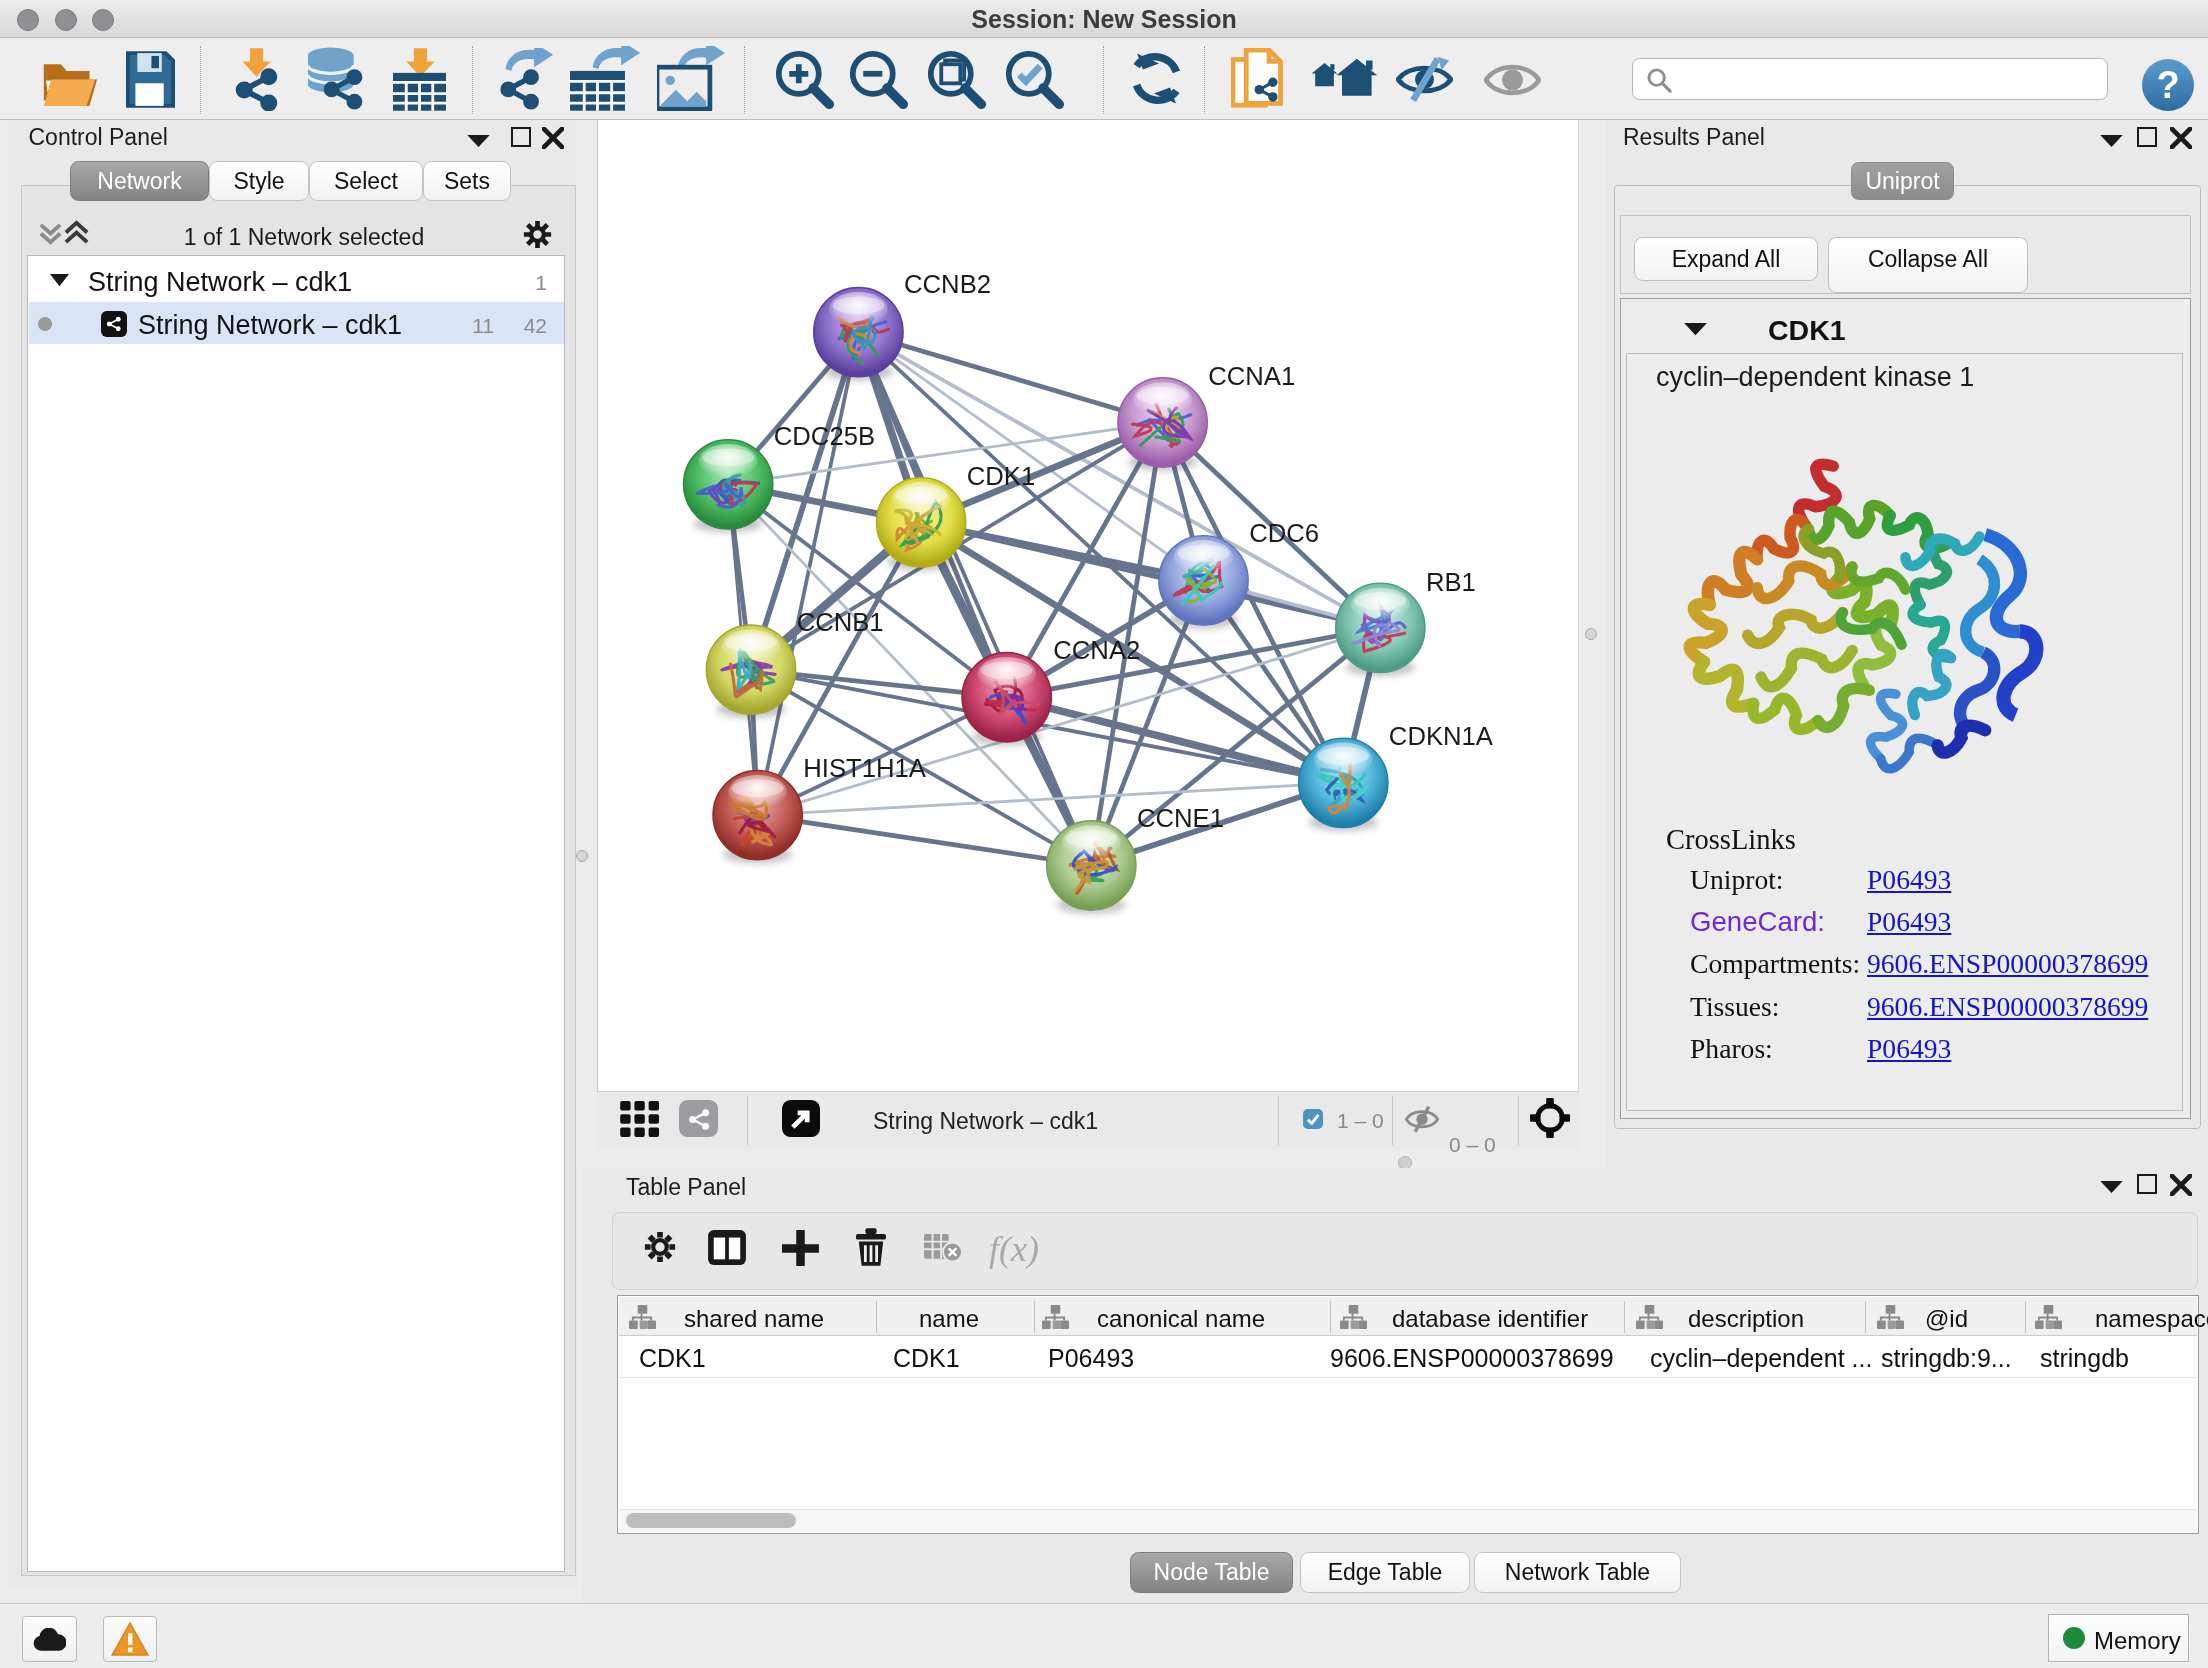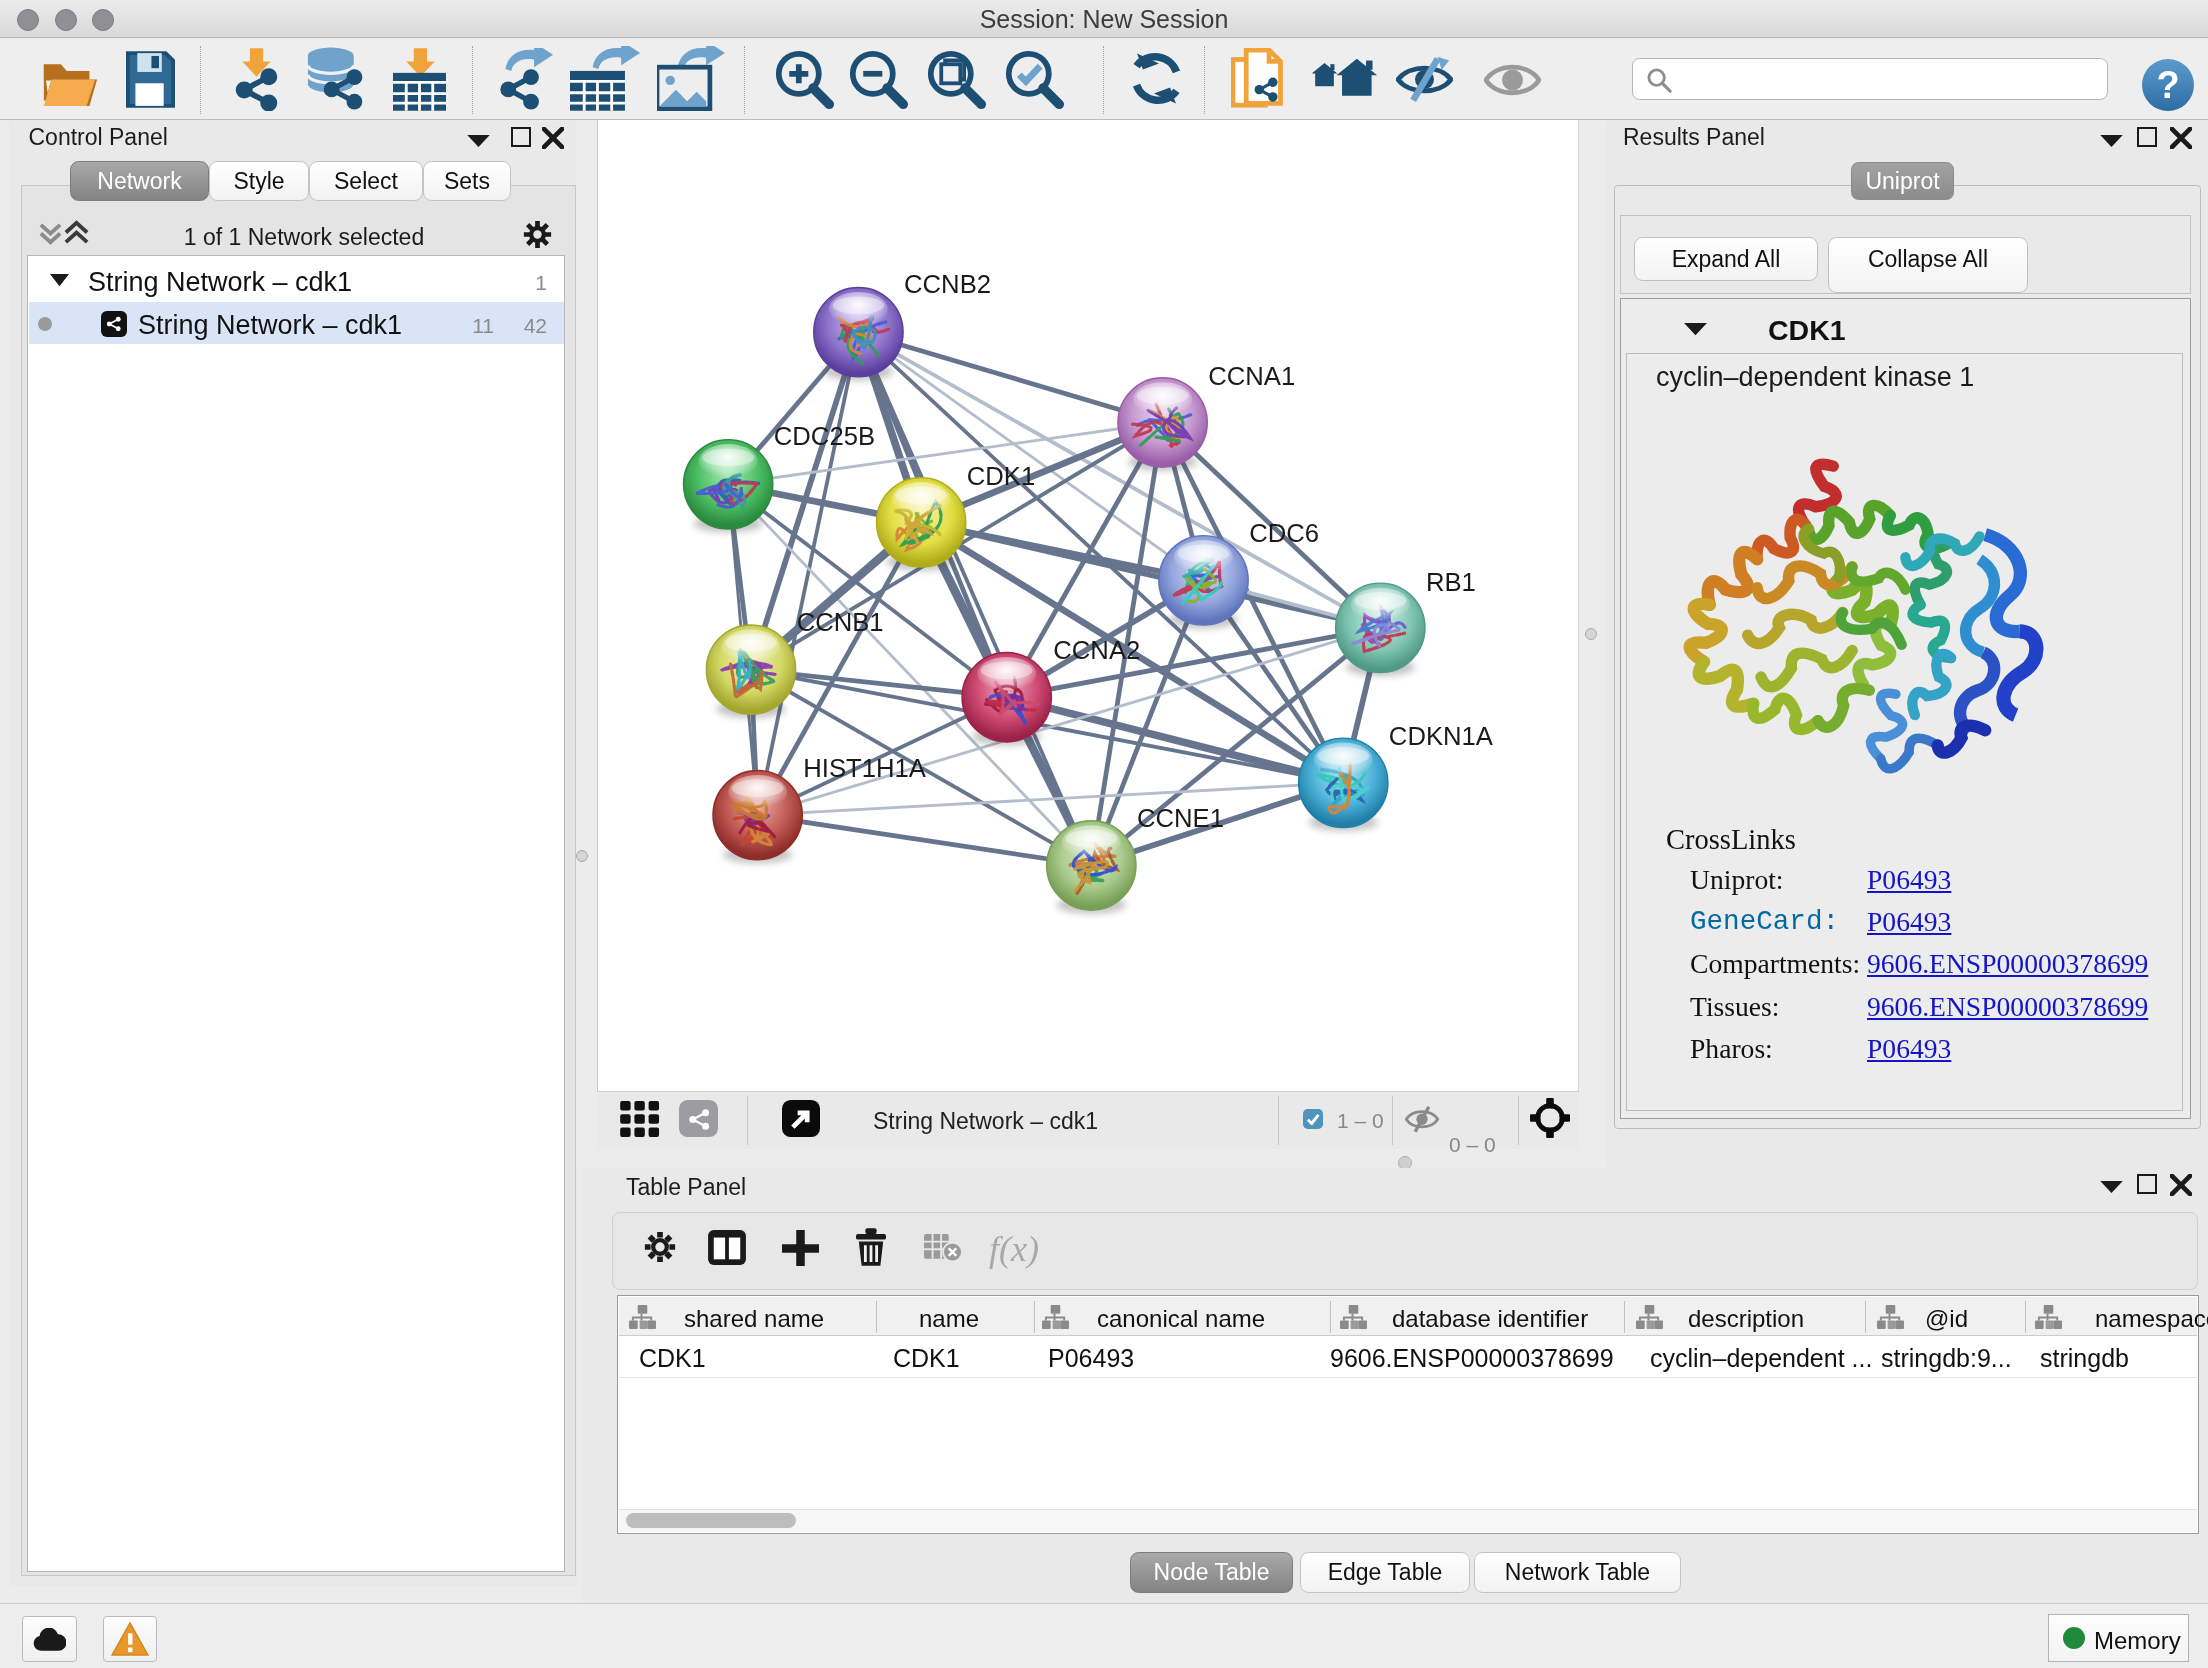--- a/index.html
+++ b/index.html
@@ -8,21 +8,21 @@
 .tab { position:absolute; height:40px; border:1px solid #c3c3c3; background:linear-gradient(#ffffff,#f2f2f2); border-radius:8.6px; font-size:23px; color:#111; text-align:center; }
 .tabsel { background:linear-gradient(#a9a9a9,#838383); color:#fff; border-color:#7d7d7d; }
 .btn { position:absolute; background:linear-gradient(#ffffff,#f3f3f3); border:1.4px solid #bfbfbf; border-radius:8.6px; font-size:23px; color:#111; text-align:center; }
 </style></head>
 <body>
 
 <div class="abs" style="left:0;top:0;width:2208px;height:38px;background:linear-gradient(#ececec,#d8d8d8);border-bottom:1px solid #b8b8b8"></div>
 <div class="abs" style="left:17px;top:8.6px;width:22px;height:22px;border-radius:50%;background:#8f8f94;border:1px solid #7c7c80"></div>
 <div class="abs" style="left:55px;top:8.6px;width:22px;height:22px;border-radius:50%;background:#8f8f94;border:1px solid #7c7c80"></div>
 <div class="abs" style="left:92px;top:8.6px;width:22px;height:22px;border-radius:50%;background:#8f8f94;border:1px solid #7c7c80"></div>
-<div class="abs" style="left:0;top:4.8px;width:2208px;text-align:center;font-size:25px;font-weight:normal;color:#3c3c3c">Session: New Session</div>
+<div class="abs" style="left:0;top:4.8px;width:2208px;text-align:center;font-size:25px;font-weight:bold;color:#3c3c3c">Session: New Session</div>
 
 <div class="abs" style="left:0;top:39px;width:2208px;height:81px;background:#eeeeee;border-bottom:1.9px solid #bdbdbd"></div>
 <svg class="abs" style="left:40px;top:51px" width="59" height="57" viewBox="0 0 62 60">
 <path d="M4 14 h18 l6 7 h24 v10 h-48 z" fill="#b56f1d"></path>
 <path d="M4 14 v38 h6 l-2 6 h44 l8 -28 h-48 l-4 14 z" fill="#b5701d"></path>
 <path d="M12 30 h46 l-9 28 H4 z" fill="#f5ab4e"></path>
 </svg>
 <svg class="abs" style="left:126px;top:51px" width="49" height="57" viewBox="0 0 52 60">
 <path d="M2 2 h40 l8 8 v48 h-48 z" fill="#2e6a94"></path>
 <path d="M2 2 h40 l8 8 v48 h-48 z" fill="none" stroke="#1d4e73" stroke-width="4"></path>
@@ -641,21 +641,21 @@
     <path d="M 150.0 88.0 C 139.2 93.8 145.7 108.5 166.0 114.0 C 176.5 107.1 186.3 119.5 182.0 140.0" fill="none" stroke="#8a9e28" stroke-width="11" stroke-linecap="round"></path>
     <path d="M336 94 C372 104 384 140 362 158 C338 178 346 198 372 196" fill="none" stroke="#2a6ad4" stroke-width="14"></path>
     <path d="M372 196 C394 196 396 226 376 238 C352 252 348 276 368 284" fill="none" stroke="#2240c8" stroke-width="15"></path>
     <path d="M330 120 C352 134 350 160 330 172 C308 186 312 212 334 218" fill="none" stroke="#2e8ed0" stroke-width="12"></path>
     <path d="M334 218 C352 226 348 252 328 258 C306 266 304 290 320 300" fill="none" stroke="#2a52c4" stroke-width="13"></path>
     <path d="M 286.0 316.0 C 288.0 329.2 302.4 324.2 311.0 308.0 C 306.1 294.0 319.6 291.8 336.0 300.0" fill="none" stroke="#1c2fae" stroke-width="13" stroke-linecap="round"></path>
   </svg>
 <div class="abs" style="left:1666px;top:824px;font-family:'Liberation Serif',serif;font-size:28.5px;font-weight:normal;color:#111">CrossLinks</div>
 <div class="abs" style="left:1690px;top:864px;font-family:'Liberation Serif',serif;font-size:27.6px;color:#111">Uniprot:</div>
 <div class="abs" style="left:1867px;top:864px;font-family:'Liberation Serif',serif;font-size:27.6px;color:#1414c8;text-decoration:underline">P06493</div>
-<div class="abs" style="left:1690px;top:906px;font-family:Liberation Mono, monospace;font-size:27.6px;color:#0369a1">GeneCard:</div>
+<div class="abs" style="left:1690px;top:906px;font-family:Liberation Sans, sans-serif;font-size:27.6px;color:#6d28d9">GeneCard:</div>
 <div class="abs" style="left:1867px;top:906px;font-family:'Liberation Serif',serif;font-size:27.6px;color:#1414c8;text-decoration:underline">P06493</div>
 <div class="abs" style="left:1690px;top:948px;font-family:'Liberation Serif',serif;font-size:27.6px;color:#111">Compartments:</div>
 <div class="abs" style="left:1867px;top:948px;font-family:'Liberation Serif',serif;font-size:27.6px;color:#1414c8;text-decoration:underline">9606.ENSP00000378699</div>
 <div class="abs" style="left:1690px;top:991px;font-family:'Liberation Serif',serif;font-size:27.6px;color:#111">Tissues:</div>
 <div class="abs" style="left:1867px;top:991px;font-family:'Liberation Serif',serif;font-size:27.6px;color:#1414c8;text-decoration:underline">9606.ENSP00000378699</div>
 <div class="abs" style="left:1690px;top:1033px;font-family:Liberation Serif, serif;font-size:27.6px;color:#111">Pharos:</div>
 <div class="abs" style="left:1867px;top:1033px;font-family:'Liberation Serif',serif;font-size:27.6px;color:#1414c8;text-decoration:underline">P06493</div>
 
 <div class="abs" style="left:582px;top:1168px;width:1626px;height:435px;background:#e9e9e9"></div>
 <div class="abs panel-title" style="left:626px;top:1174px">Table Panel</div>

